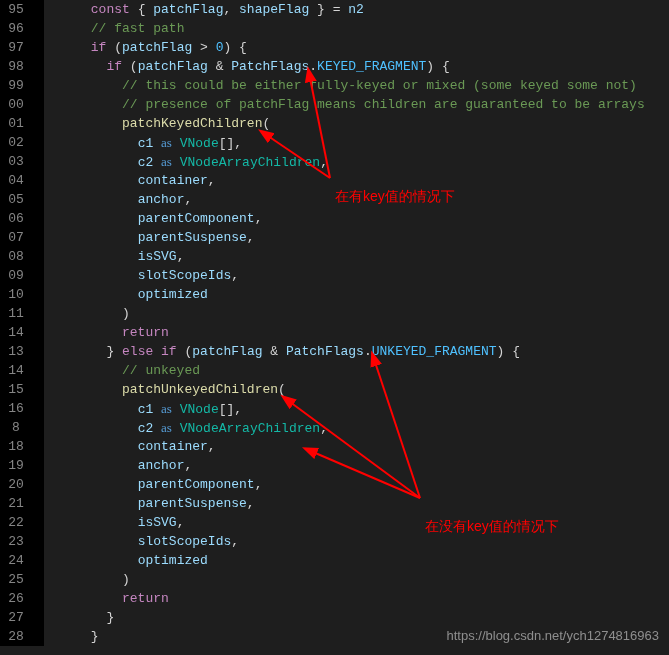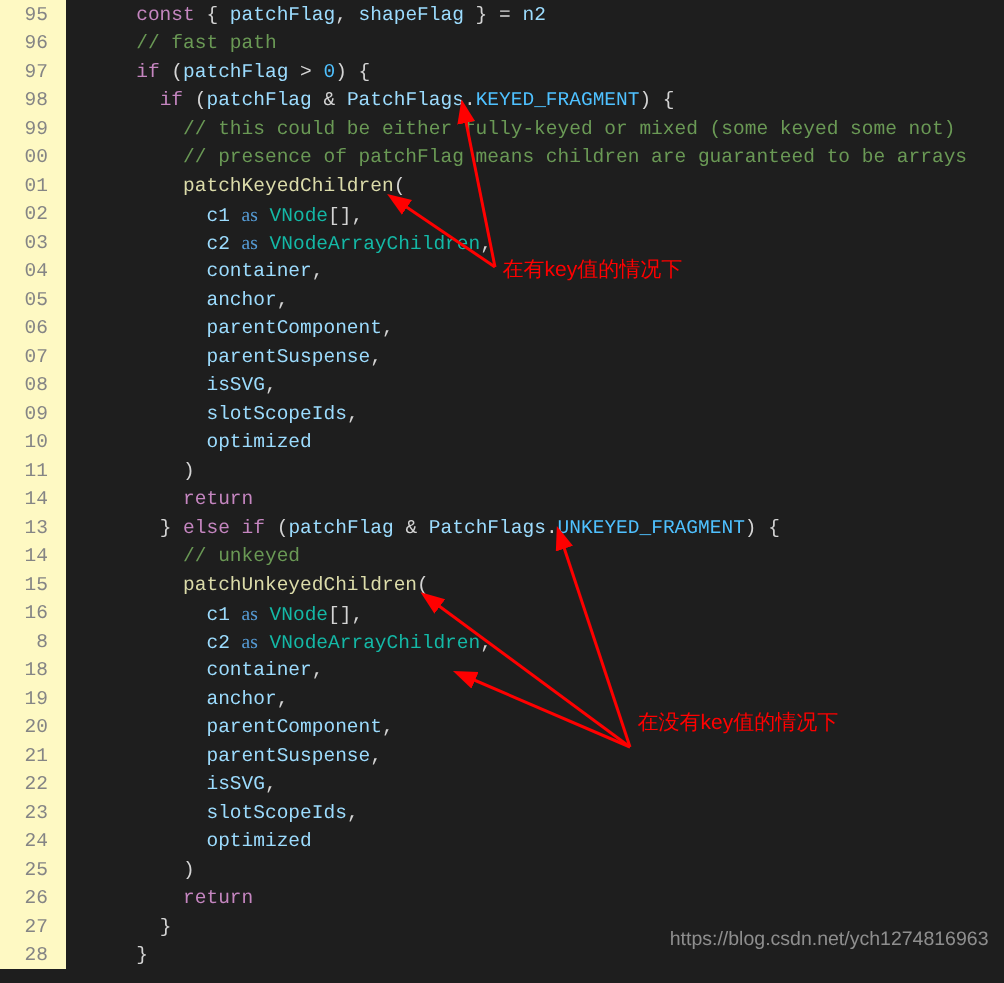--- a/index.html
+++ b/index.html
@@ -13,44 +13,44 @@
     width: 669px;
     height: 655px;
     position: relative;
   }
   .editor {
     display: flex;
     position: relative;
   }
   .gutter {
     width: 32px;
-    text-align: right;
+    text-align: center;
     color: #858585;
     padding-right: 12px;
     user-select: none;
-    background: #fef9c3;
+    background: #000000;
   }
   .gutter div { height: 19px; }
   .code {
     flex: 1;
     color: #d4d4d4;
     white-space: pre;
   }
   .code div { height: 19px; }
   .kw { color: #c586c0; }
   .kw2 { color: #569cd6; font-family: Liberation Serif, serif; }
   .var { color: #9cdcfe; }
   .fn { color: #dcdcaa; }
   .type { color: #14b8a6; }
   .const { color: #4fc1ff; }
   .comment { color: #6a9955; }
   .punct { color: #d4d4d4; }
   .watermark {
     position: absolute;
-    bottom: 20px;
+    bottom: 10px;
     right: 10px;
     color: #aaa;
     font-family: Arial, sans-serif;
     font-size: 13px;
     opacity: 0.8;
   }
   .annotation {
     position: absolute;
     color: #ff0000;
     font-family: "Microsoft YaHei", Arial, sans-serif;
@@ -114,16 +114,16 @@
       <path d="M0,0 L0,6 L8,3 z" fill="#ff0000"></path>
     </marker>
   </defs>
   <line x1="330" y1="178" x2="268" y2="136" stroke="#ff0000" stroke-width="2" marker-end="url(#ah)"></line>
   <line x1="330" y1="178" x2="310" y2="78" stroke="#ff0000" stroke-width="2" marker-end="url(#ah)"></line>
   <line x1="420" y1="498" x2="290" y2="402" stroke="#ff0000" stroke-width="2" marker-end="url(#ah)"></line>
   <line x1="420" y1="498" x2="375" y2="362" stroke="#ff0000" stroke-width="2" marker-end="url(#ah)"></line>
   <line x1="420" y1="498" x2="313" y2="452" stroke="#ff0000" stroke-width="2" marker-end="url(#ah)"></line>
 </svg>
 
-<div class="annotation" style="left:335px; top:170px;">在有key值的情况下</div>
-<div class="annotation" style="left:425px; top:472px;">在没有key值的情况下</div>
+<div class="annotation" style="left:335px; top:187px;">在有key值的情况下</div>
+<div class="annotation" style="left:425px; top:517px;">在没有key值的情况下</div>
 
 <div class="watermark">https://blog.csdn.net/ych1274816963</div>
 
 </body></html>

